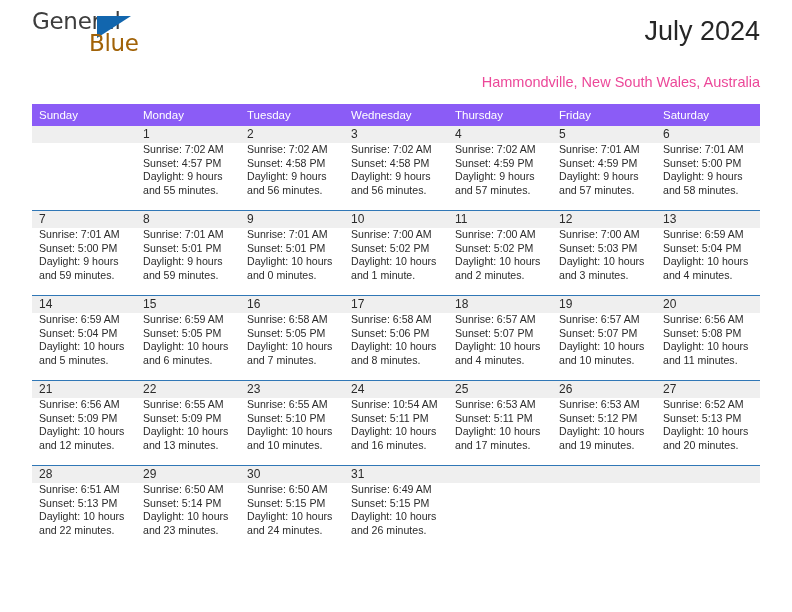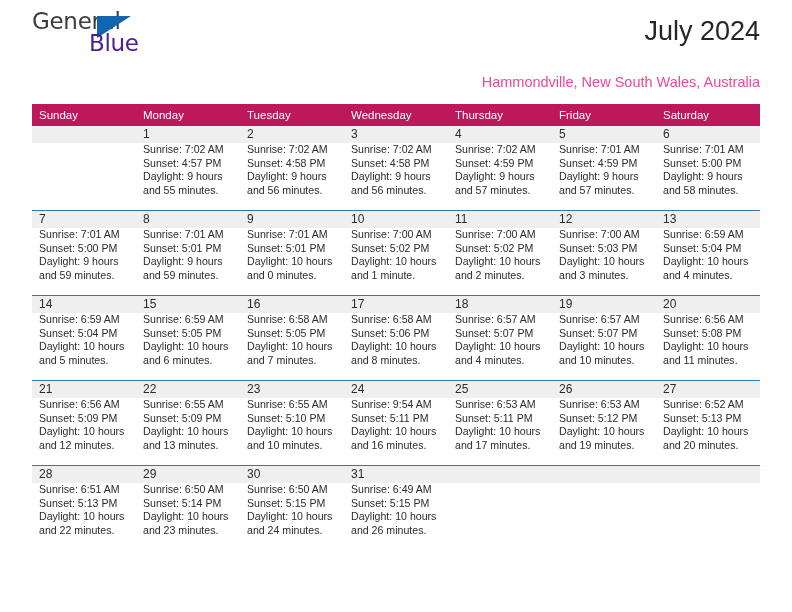--- a/index.html
+++ b/index.html
@@ -42,21 +42,21 @@
     letter-spacing: -0.3px;
     color: #3d3d3d;
     font-family: "DejaVu Sans", sans-serif;
   }
   .logo-blue {
     position: absolute;
     left: 57px;
     top: 22px;
     font-size: 23px;
     letter-spacing: -0.3px;
-    color: #4c1d95;
+    color: #a16207;
     font-family: "DejaVu Sans", sans-serif;
   }
   .logo-tri {
     position: absolute;
     left: 65px;
     top: 8px;
     width: 0;
     height: 0;
     border-left: 34px solid #1266ae;
     border-bottom: 22px solid transparent;
@@ -84,21 +84,21 @@
   
   .calendar {
     position: absolute;
     left: 32px;
     top: 104px;
     width: 728px;
     border-collapse: collapse;
     table-layout: fixed;
   }
   .calendar th {
-    background: #be185d;
+    background: #8b5cf6;
     color: #ffffff;
     font-size: 11.5px;
     font-weight: normal;
     text-align: left;
     padding: 5px 0 5px 7px;
     height: 11px;
     border: none;
   }
   .week-row > td {
     vertical-align: top;
@@ -432,21 +432,21 @@
                 <div>Sunset: 5:10 PM</div>
                 <div>Daylight: 10 hours</div>
                 <div>and 10 minutes.</div>
               </div>
             </div>
           </td>
           <td>
             <div class="cell">
               <div class="daynum-band">24</div>
               <div class="details">
-                <div>Sunrise: 9:54 AM</div>
+                <div>Sunrise: 10:54 AM</div>
                 <div>Sunset: 5:11 PM</div>
                 <div>Daylight: 10 hours</div>
                 <div>and 16 minutes.</div>
               </div>
             </div>
           </td>
           <td>
             <div class="cell">
               <div class="daynum-band">25</div>
               <div class="details">

